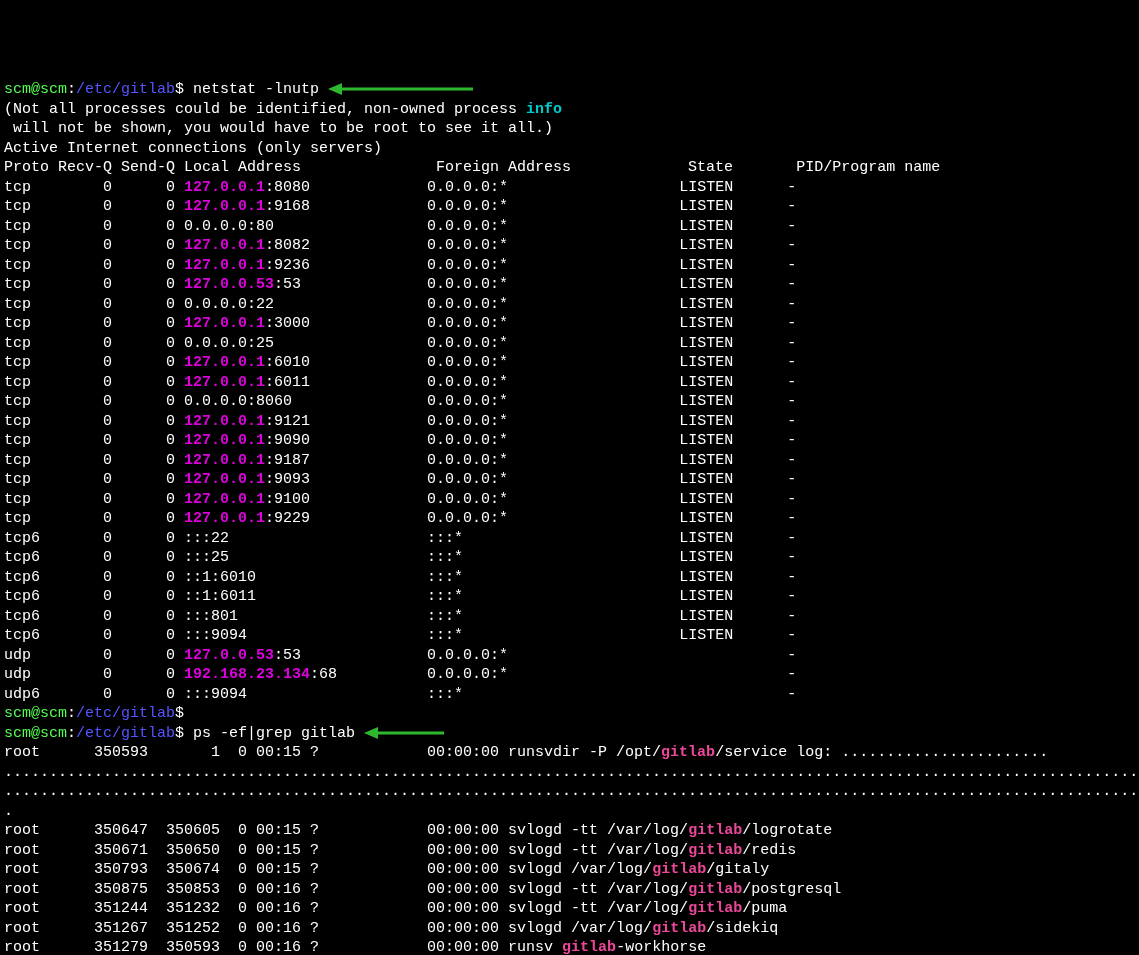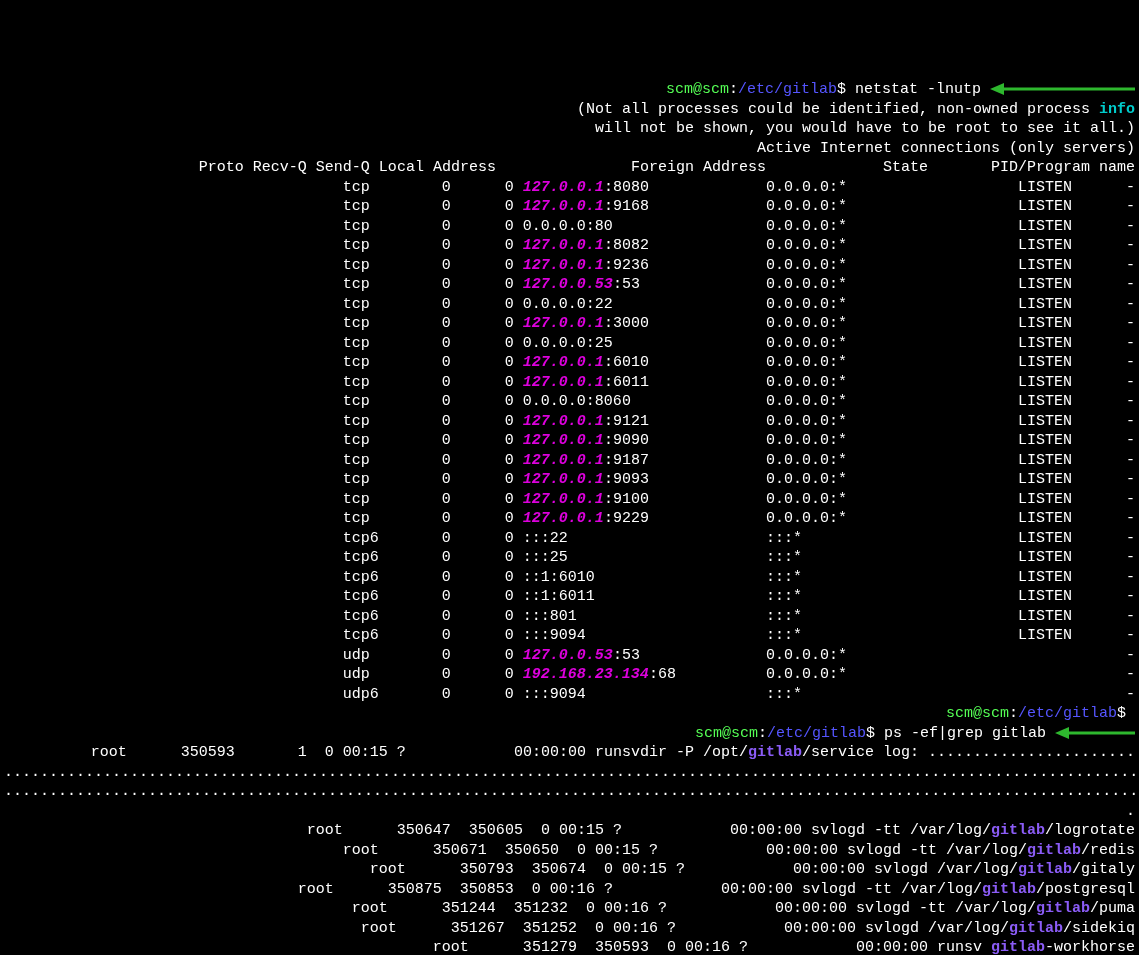--- a/index.html
+++ b/index.html
@@ -12,24 +12,24 @@
       padding: 2px 4px;
       white-space: pre;
       overflow: hidden;
       width: 1139px;
     }
     .prompt-user { color: #55ff55; }
     .prompt-path { color: #5555ff; }
     .prompt-sym { color: #fff; }
     .cmd { color: #fff; }
     .info-cyan { color: #00cccc; font-weight: bold; }
-    .ip-hl { color: #dd00dd; font-weight: bold; font-style: italic; }
-    .hl-red { color: #8b5cf6; font-weight: bold; }
+    .ip-hl { color: #dd00dd; font-weight: bold; }
+    .hl-red { color: #ec4899; font-weight: bold; }
     .txt { color: #fff; }
-    .row { display: block; text-align: right; }
+    .row { display: block; }
     .arrow {
       display: inline-block;
       position: relative;
       vertical-align: middle;
     }
     .arrow svg { display: block; }
   </style>
 </head>
 <body>
 

